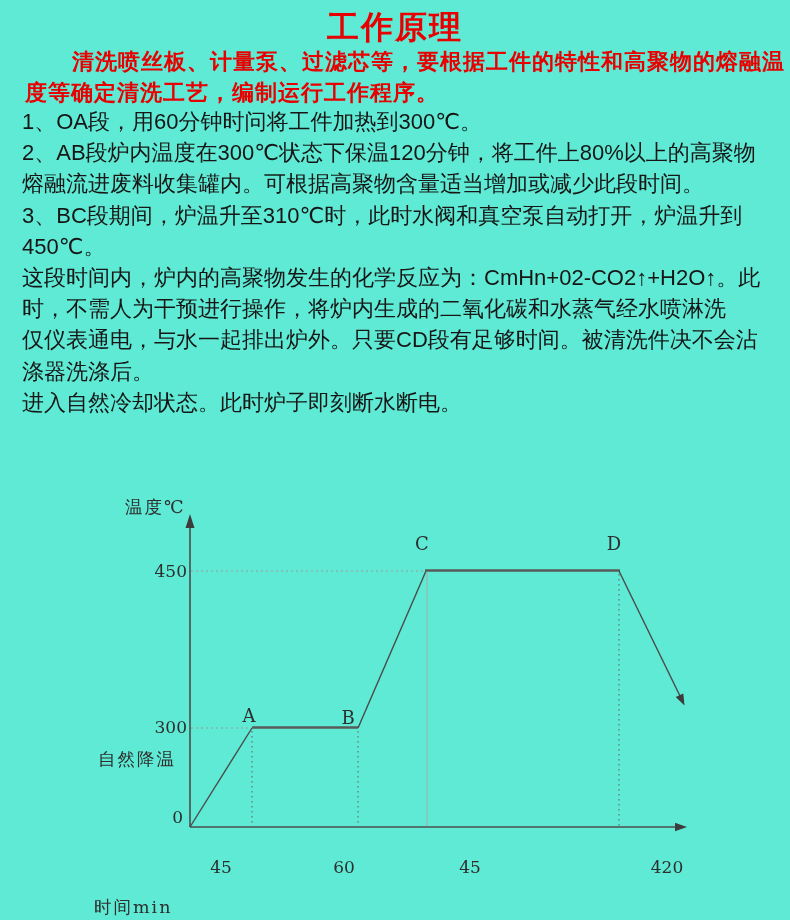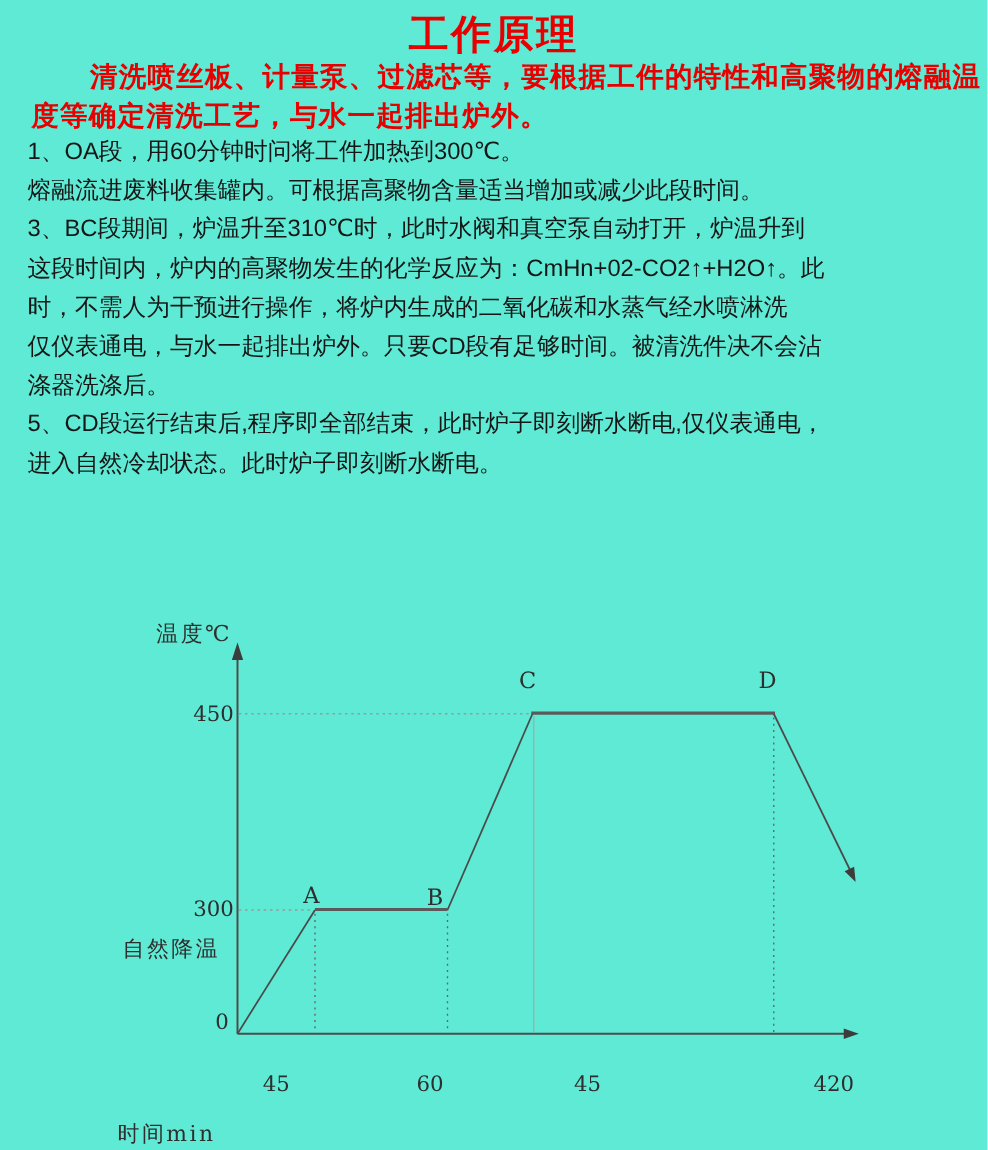--- a/index.html
+++ b/index.html
@@ -14,50 +14,51 @@
   }
   .intro{
     position:absolute;top:46px;left:25px;width:760px;
     color:#e80000;font-weight:bold;font-size:22px;line-height:31px;
     letter-spacing:1px;
   }
   .intro .l1{text-indent:46px;white-space:nowrap;text-align:right;}
   .intro .l2{white-space:nowrap;}
   .bodytext{
     position:absolute;top:106px;left:22px;width:766px;
-    color:#161616;font-size:19px;line-height:31.2px;
+    color:#161616;font-size:22px;line-height:31.2px;
   }
   .bline{white-space:nowrap;}
   .chart{position:absolute;top:493px;left:0;}
   .ct{font-family:"DejaVu Serif","Liberation Serif",serif;fill:#2e2e2e;}
   .tick{font-size:17px;}
   .pt{font-size:18px;}
   .axlab{font-size:17.5px;letter-spacing:2px;}
 </style>
 </head>
 <body>
 
 <div class="page">
 
   <div class="doc-title">工作原理</div>
 
   <div class="intro">
     <div class="l1">清洗喷丝板、计量泵、过滤芯等，要根据工件的特性和高聚物的熔融温</div>
-    <div class="l2">度等确定清洗工艺，与水一起排出炉外。</div>
+    <div class="l2">度等确定清洗工艺，编制运行工作程序。</div>
   </div>
 
   <div class="bodytext">
     <div class="bline">1、OA段，用60分钟时问将工件加热到300℃。</div>
+    <div class="bline">2、AB段炉内温度在300℃状态下保温120分钟，将工件上80%以上的高聚物</div>
     <div class="bline">熔融流进废料收集罐内。可根据高聚物含量适当增加或减少此段时间。</div>
     <div class="bline">3、BC段期间，炉温升至310℃时，此时水阀和真空泵自动打开，炉温升到</div>
+    <div class="bline">450℃。</div>
     <div class="bline">这段时间内，炉内的高聚物发生的化学反应为：CmHn+02-CO2↑+H2O↑。此</div>
     <div class="bline">时，不需人为干预进行操作，将炉内生成的二氧化碳和水蒸气经水喷淋洗</div>
     <div class="bline">仅仪表通电，与水一起排出炉外。只要CD段有足够时间。被清洗件决不会沾</div>
     <div class="bline">涤器洗涤后。</div>
-    <div class="bline">5、CD段运行结束后,程序即全部结束，此时炉子即刻断水断电,仅仪表通电，</div>
     <div class="bline">进入自然冷却状态。此时炉子即刻断水断电。</div>
   </div>
 
   <svg class="chart" width="790" height="427" viewBox="0 0 790 427">
 
     <line x1="190" y1="334" x2="190" y2="30" stroke="#4c4c4c" stroke-width="1.6"></line>
     <polygon points="190,21 185.5,35 194.5,35" fill="#3c3c3c"></polygon>
 
     <line x1="190" y1="334" x2="678" y2="334" stroke="#4c4c4c" stroke-width="1.6"></line>
     <polygon points="687,334 675,329.8 675,338.2" fill="#3c3c3c"></polygon>

